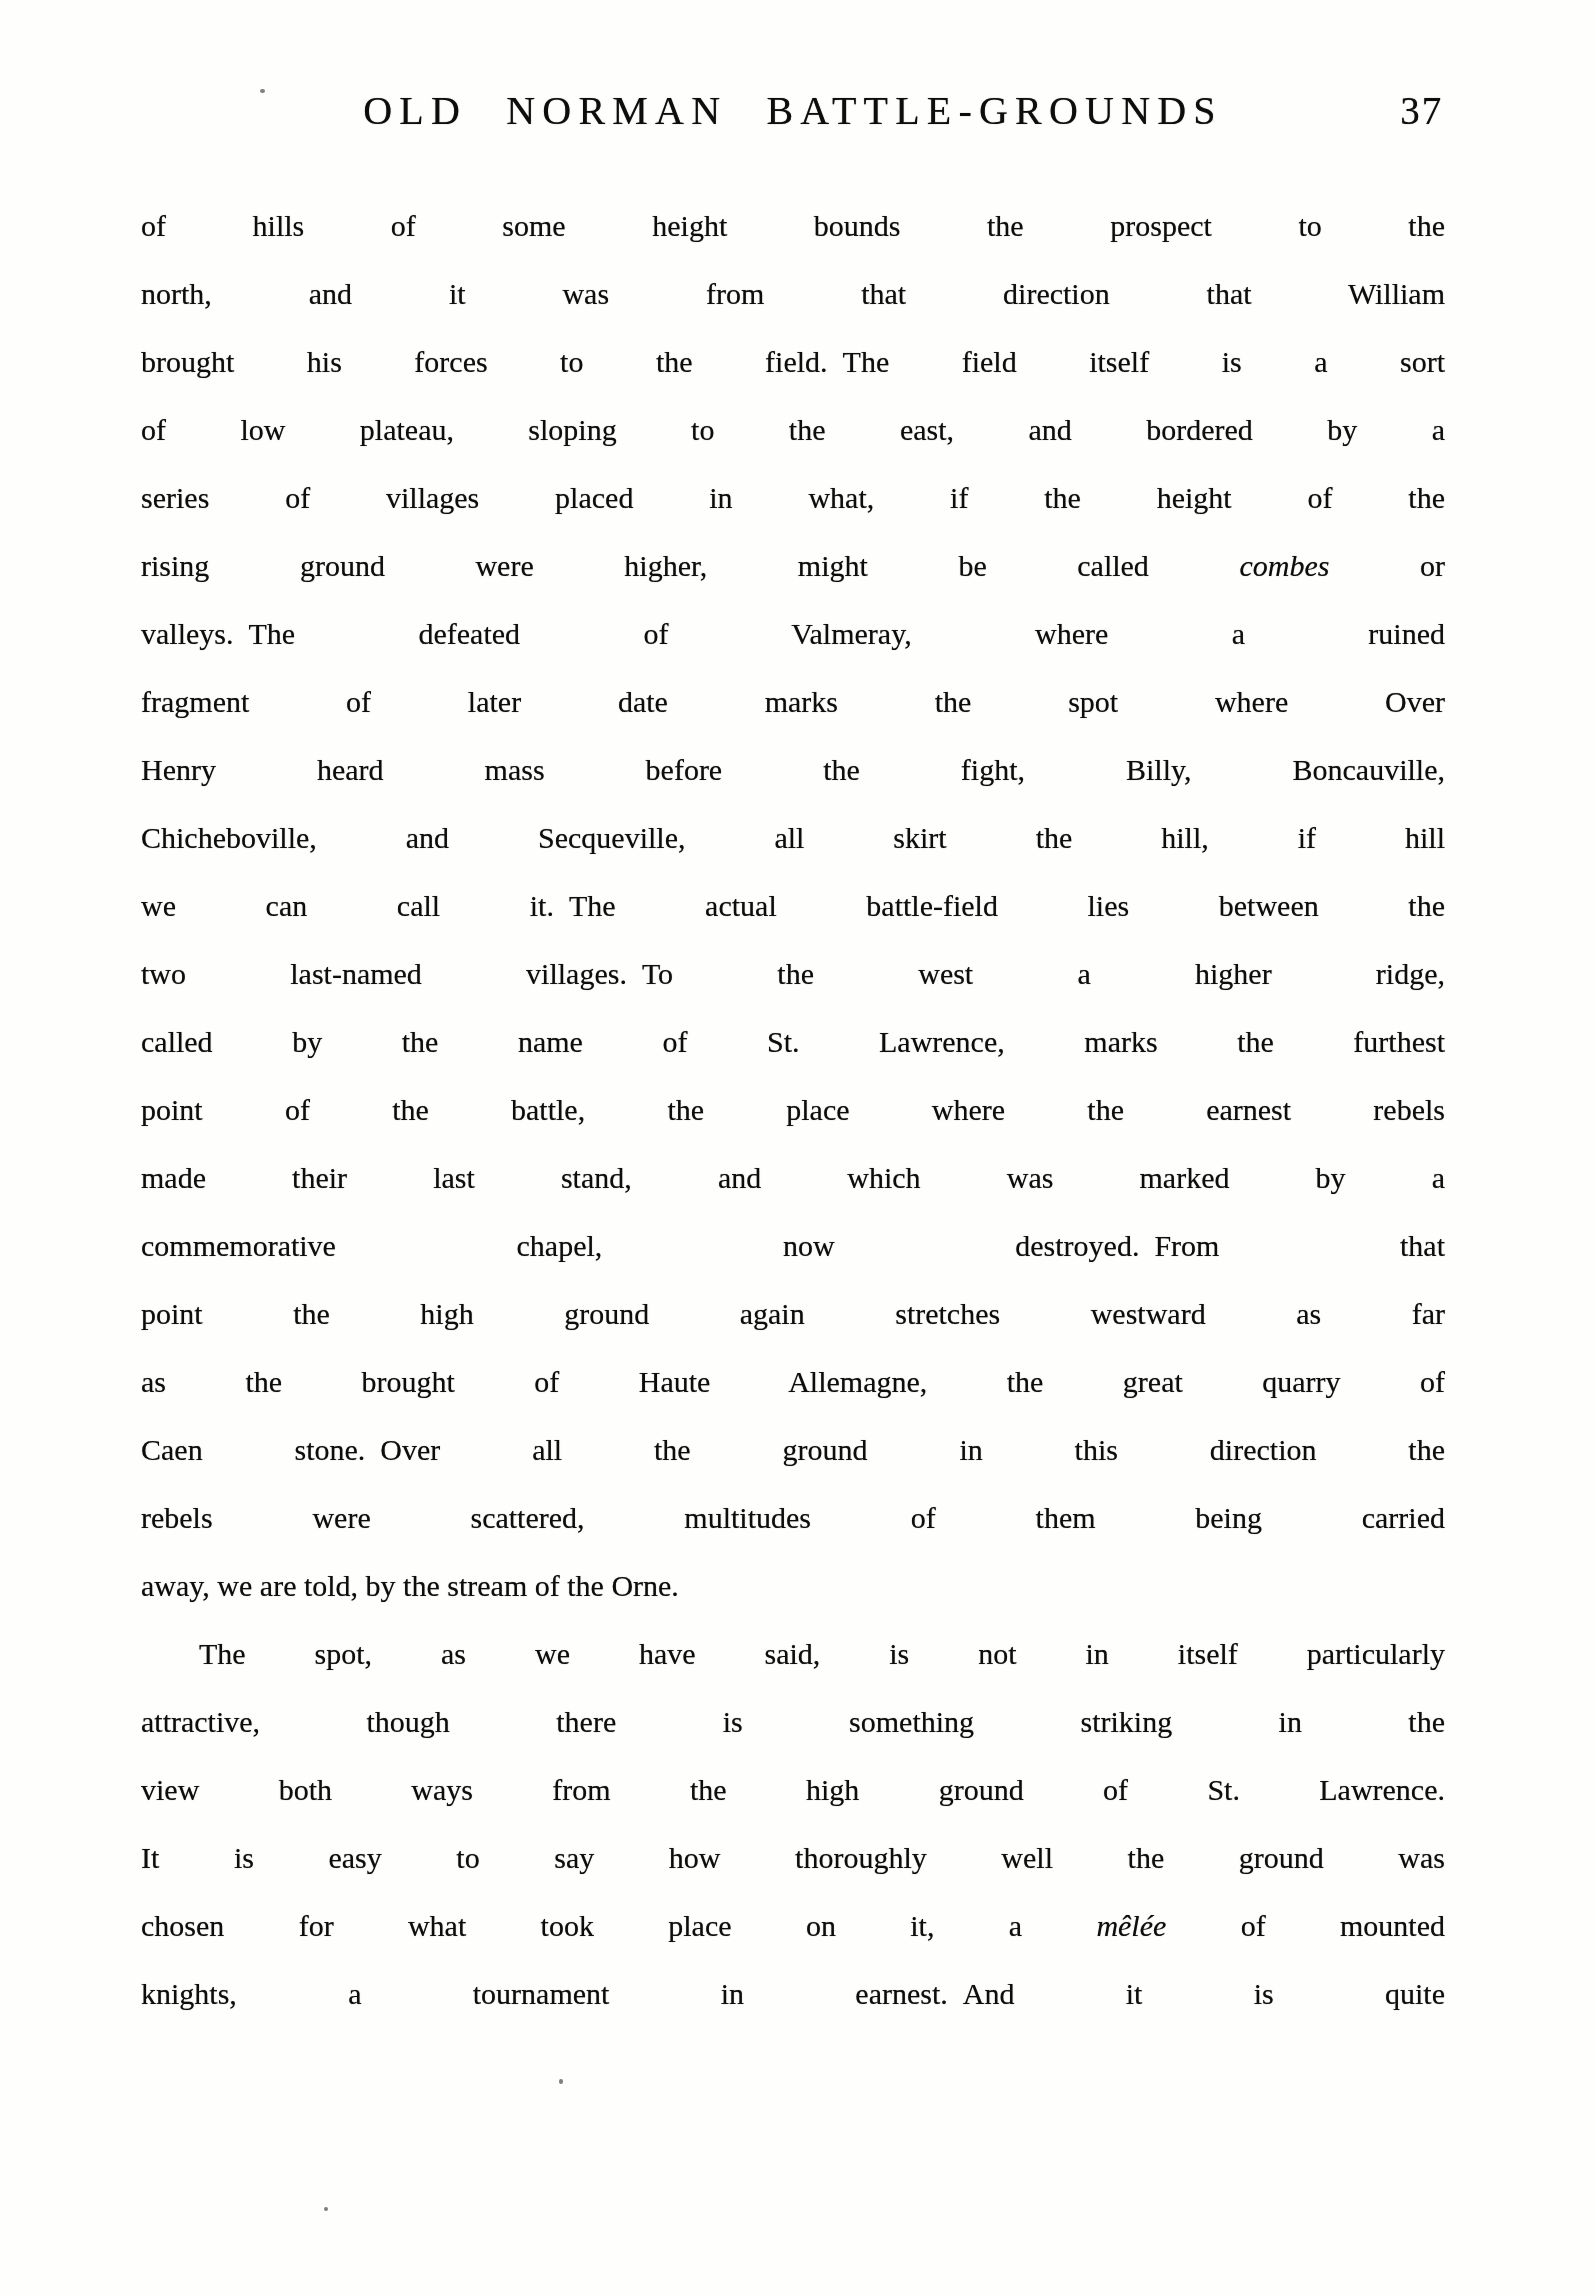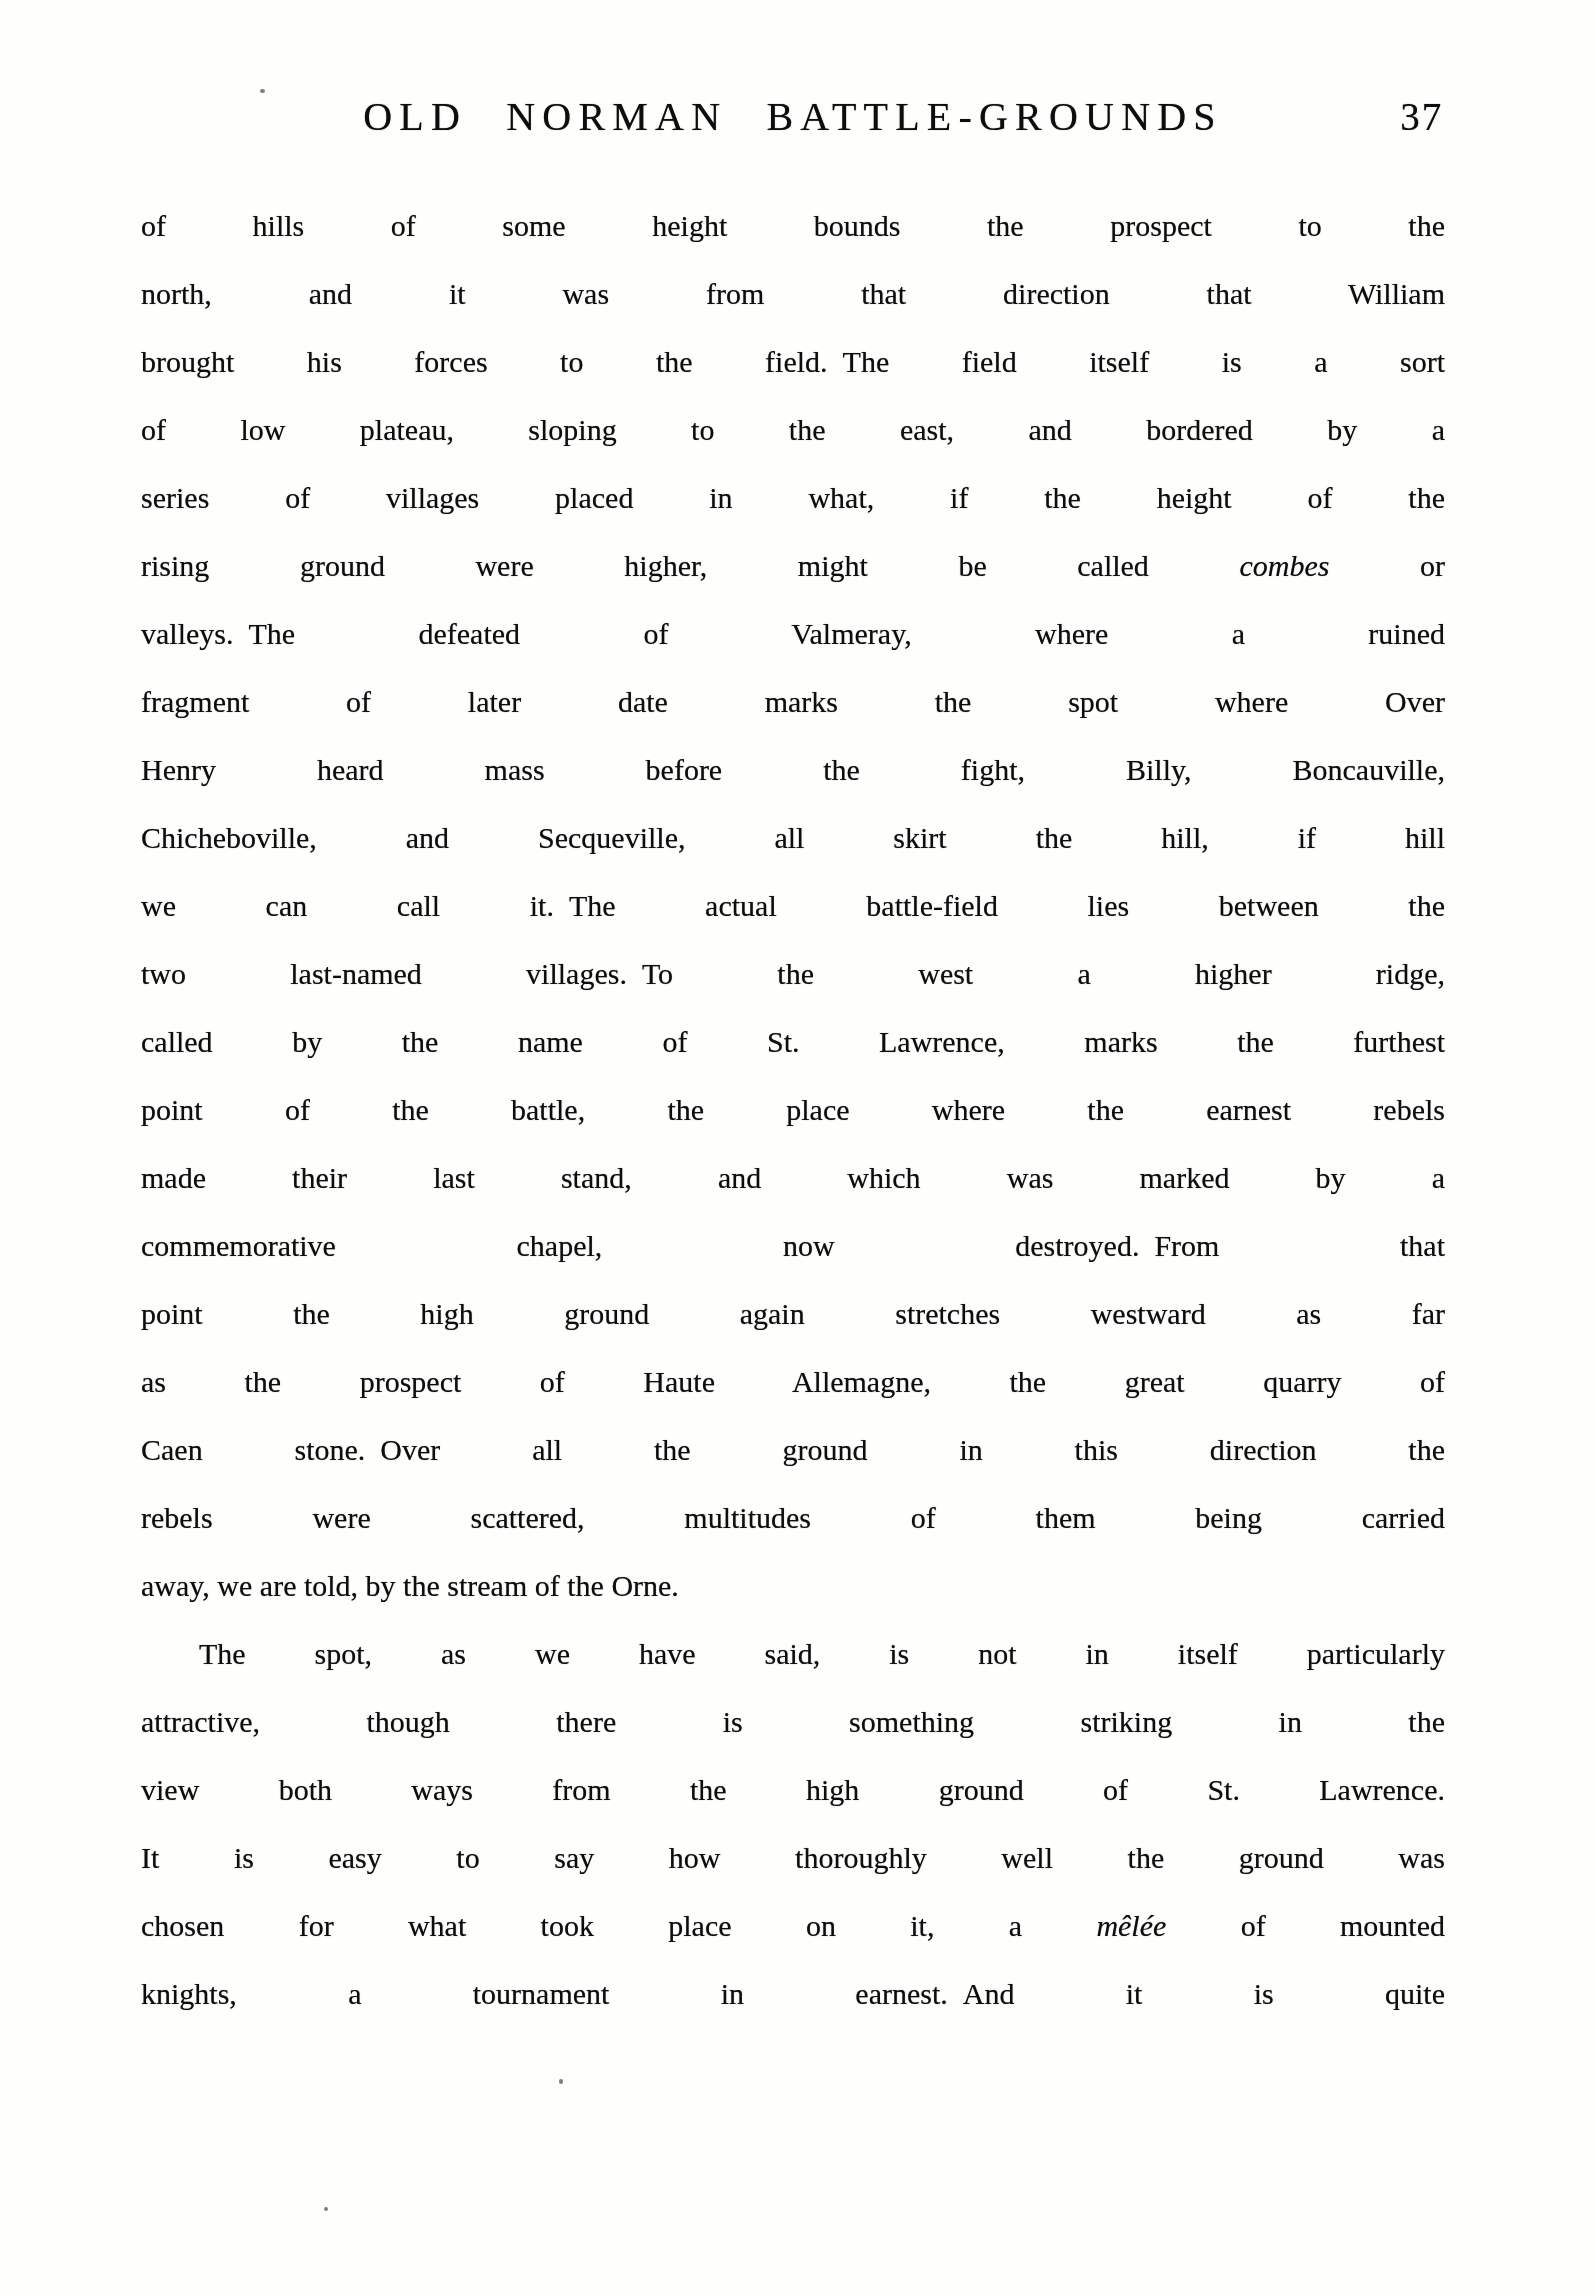--- a/index.html
+++ b/index.html
@@ -18,21 +18,20 @@
     position:relative;
     width:1594px;height:2297px;
     background:var(--paper);
   }
   
   .page-header{
     position:absolute;
     left:141px; top:87px;
     width:1304px;
     height:56px;
-    margin-top:6px;
   }
   .running-title{
     text-align:center;
     font-size:40px;
     letter-spacing:0.18em;
     word-spacing:0.55em;
     white-space:nowrap;
     color:var(--ink);
     text-shadow:0 0 0.9px rgba(10,10,10,.65);
   }
@@ -92,21 +91,21 @@
       <div class="line"><span>fragment of later date marks the spot where Over</span></div>
       <div class="line"><span>Henry heard mass before the fight, Billy, Boncauville,</span></div>
       <div class="line"><span>Chicheboville, and Secqueville, all skirt the hill, if hill</span></div>
       <div class="line"><span>we can call it. The actual battle-field lies between the</span></div>
       <div class="line"><span>two last-named villages. To the west a higher ridge,</span></div>
       <div class="line"><span>called by the name of St. Lawrence, marks the furthest</span></div>
       <div class="line"><span>point of the battle, the place where the earnest rebels</span></div>
       <div class="line"><span>made their last stand, and which was marked by a</span></div>
       <div class="line"><span>commemorative chapel, now destroyed. From that</span></div>
       <div class="line"><span>point the high ground again stretches westward as far</span></div>
-      <div class="line"><span>as the prospect of Haute Allemagne, the great quarry of</span></div>
+      <div class="line"><span>as the brought of Haute Allemagne, the great quarry of</span></div>
       <div class="line"><span>Caen stone. Over all the ground in this direction the</span></div>
       <div class="line"><span>rebels were scattered, multitudes of them being carried</span></div>
       <div class="line para-end"><span>away, we are told, by the stream of the Orne.</span></div>
       <div class="line indent"><span>The spot, as we have said, is not in itself particularly</span></div>
       <div class="line"><span>attractive, though there is something striking in the</span></div>
       <div class="line"><span>view both ways from the high ground of St. Lawrence.</span></div>
       <div class="line"><span>It is easy to say how thoroughly well the ground was</span></div>
       <div class="line"><span>chosen for what took place on it, a </span><em>mêlée</em><span> of mounted</span></div>
       <div class="line"><span>knights, a tournament in earnest. And it is quite</span></div>
     </section>

